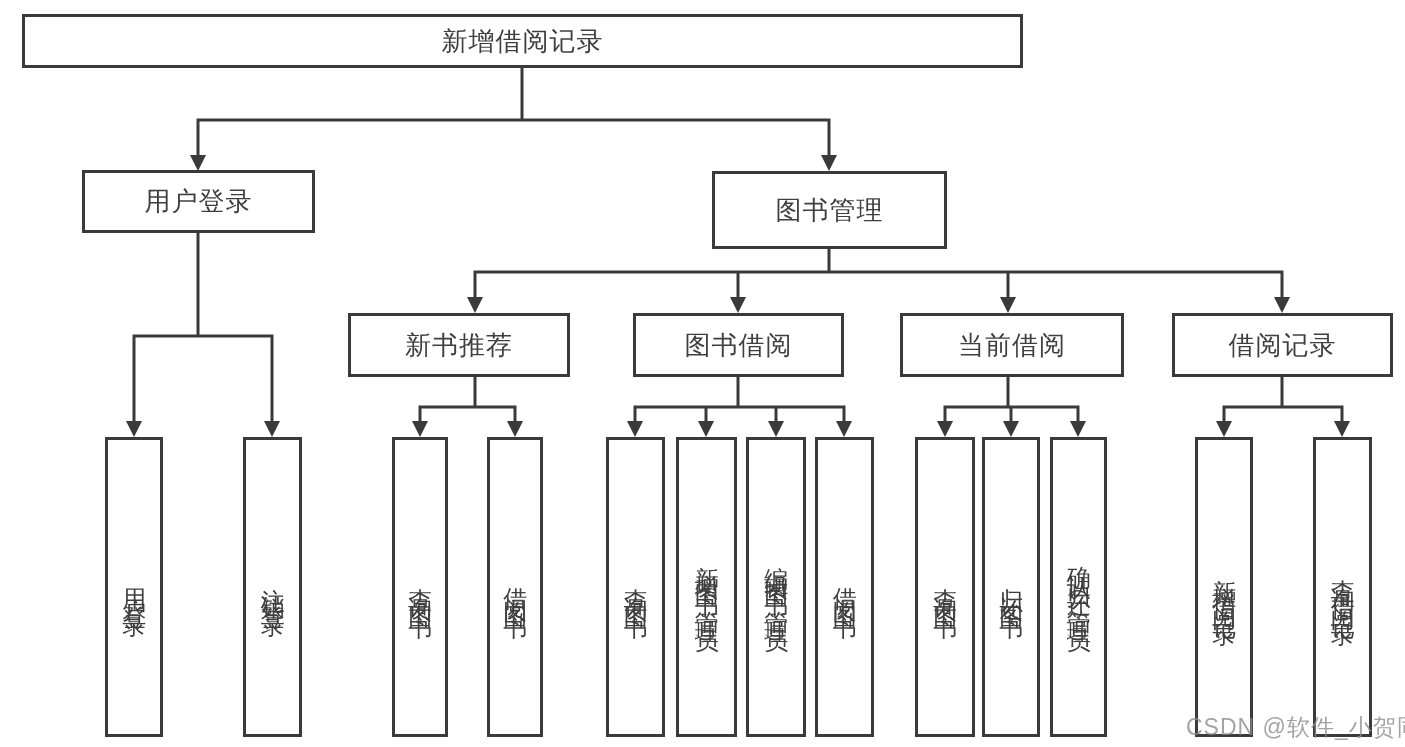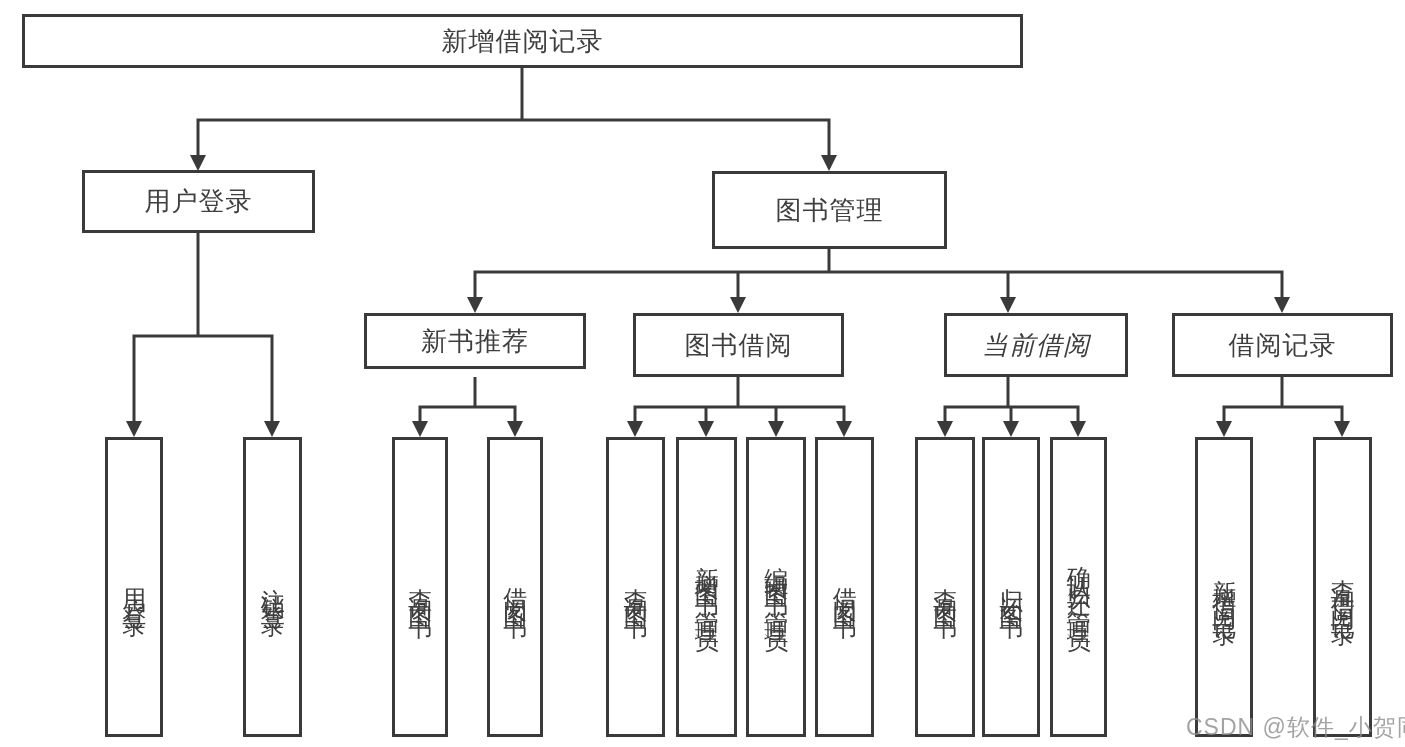--- a/index.html
+++ b/index.html
@@ -108,23 +108,23 @@
       <polygon points="1216,421 1232,421 1224,437"></polygon>
       <polygon points="1334,421 1350,421 1342,437"></polygon>
     </g>
   </svg>
 
   <div class="box h-label" style="left:22px; top:14px; width:1001px; height:54px;">新增借阅记录</div>
 
   <div class="box h-label" style="left:82px; top:170px; width:233px; height:63px;">用户登录</div>
   <div class="box h-label" style="left:712px; top:171px; width:235px; height:78px;">图书管理</div>
 
-  <div class="box h-label" style="left:364px; top:313px; width:222px; height:56px;">新书推荐</div>
+  <div class="box h-label" style="left:348px; top:313px; width:222px; height:64px;">新书推荐</div>
   <div class="box h-label" style="left:633px; top:313px; width:211px; height:64px;">图书借阅</div>
-  <div class="box h-label" style="left:944px; top:313px; width:184px; height:64px;font-style:italic;">当前借阅</div>
+  <div class="box h-label" style="left:900px; top:313px; width:224px; height:64px;">当前借阅</div>
   <div class="box h-label" style="left:1172px; top:313px; width:221px; height:64px;">借阅记录</div>
 
   <div class="box leaf" style="left:105px; width:58px;">
     <span class="v">用户登录</span>
   </div>
   <div class="box leaf" style="left:243px; width:59px;">
     <span class="v">注销登录</span>
   </div>
 
   <div class="box leaf" style="left:392px; width:56px;">

